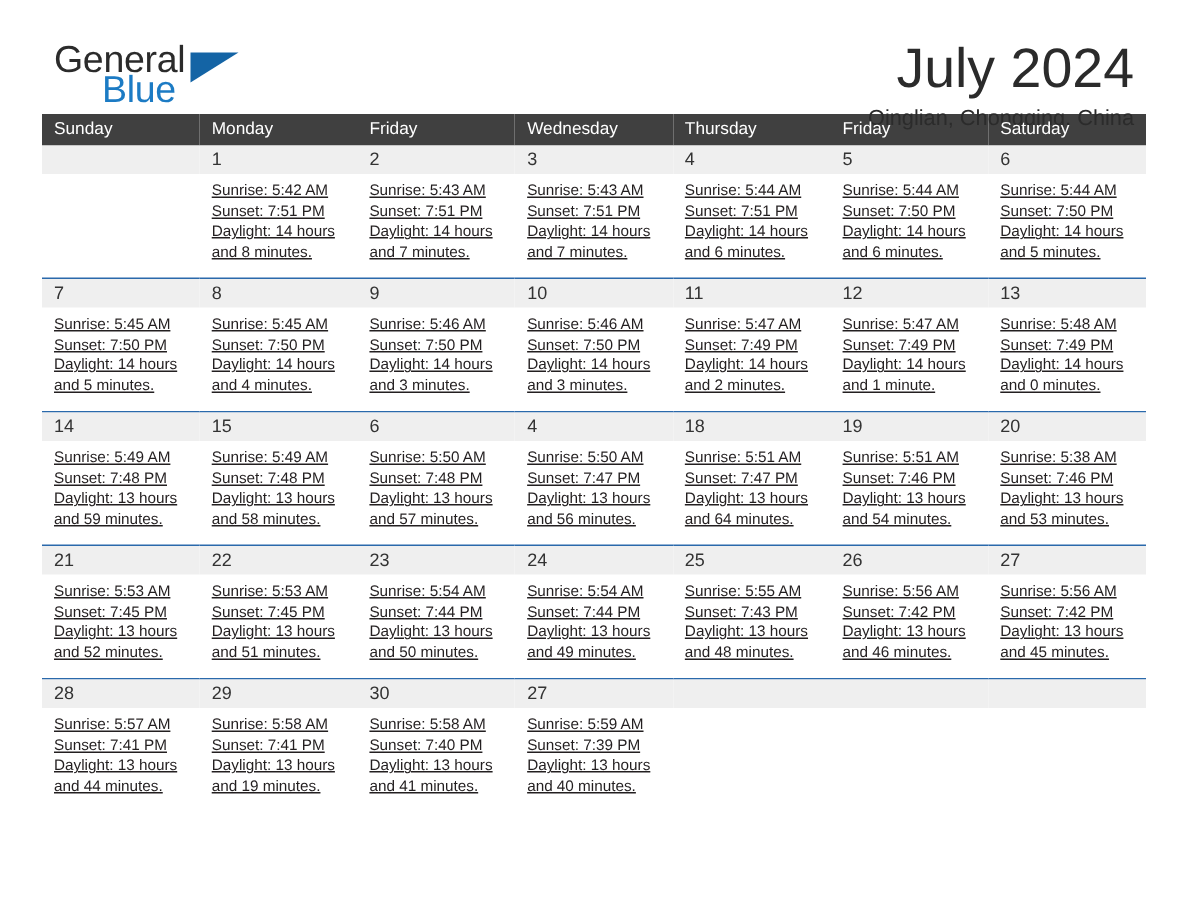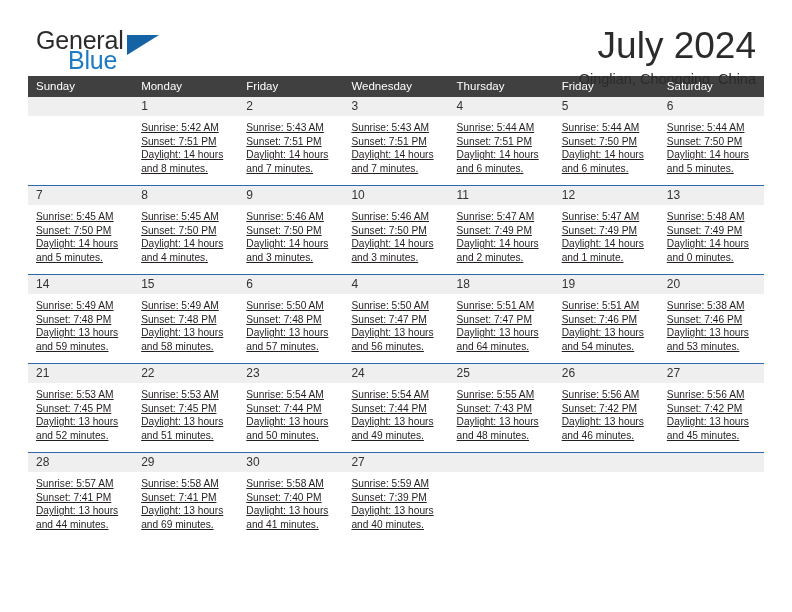--- a/index.html
+++ b/index.html
@@ -491,21 +491,21 @@
               </div>
             </div>
           </td>
           <td>
             <div class="cell-inner">
               <div class="daynum-strip">29</div>
               <div class="cell-body">
                 <div>Sunrise: 5:58 AM</div>
                 <div>Sunset: 7:41 PM</div>
                 <div>Daylight: 13 hours</div>
-                <div>and 69 minutes.</div>
+                <div>and 19 minutes.</div>
               </div>
             </div>
           </td>
           <td>
             <div class="cell-inner">
               <div class="daynum-strip">30</div>
               <div class="cell-body">
                 <div>Sunrise: 5:58 AM</div>
                 <div>Sunset: 7:40 PM</div>
                 <div>Daylight: 13 hours</div>

